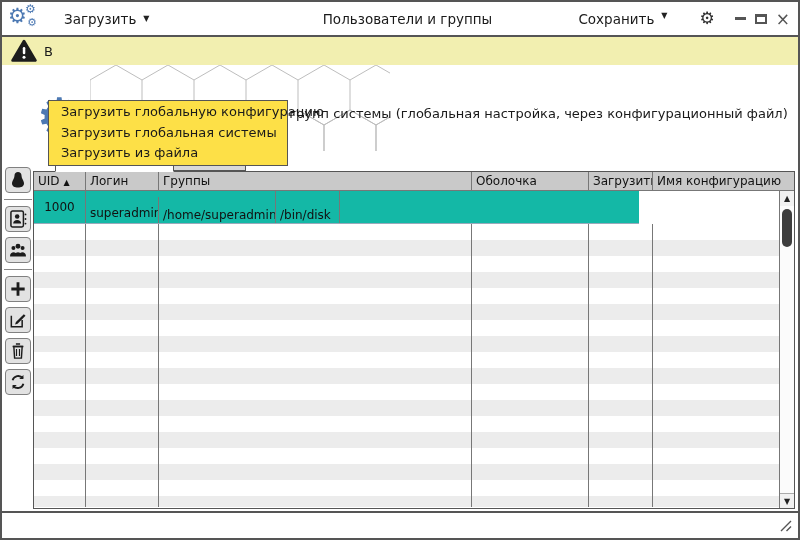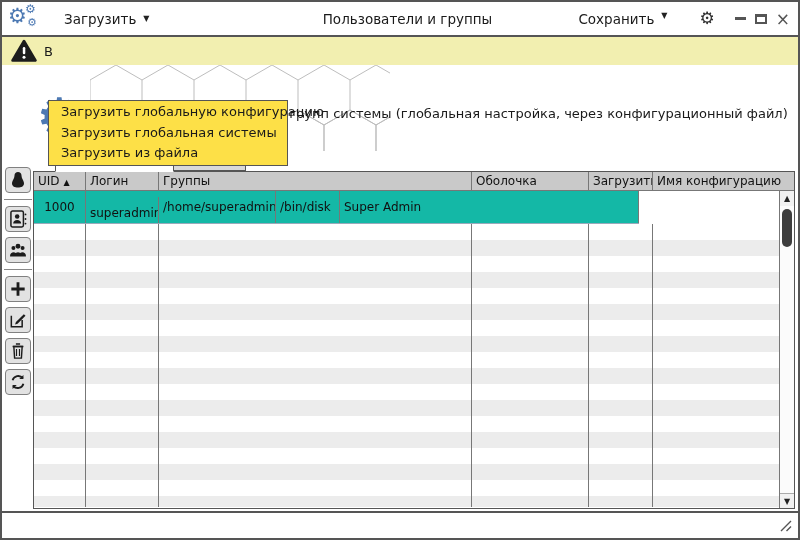--- a/index.html
+++ b/index.html
@@ -49,21 +49,21 @@
   .tablewrap { position:absolute; left:31px; top:106px; width:762px; height:338px; border:1px solid #555; background:#fff; z-index:5; }
   .thead { display:flex; height:19px; background:#c9c9c9; border-bottom:1px solid #777; }
   .th { font-size:12px; color:#111; padding:2px 4px 0; border-right:1px solid #777; overflow:hidden; white-space:nowrap; }
   .sorticon { font-size:8px; }
   .c0{width:52px}.c1{width:73px}.c2{width:313px}.c3{width:117px}.c4{width:64px}.c5{flex:1; border-right:none}
   .trow { display:flex; height:33px; background:#14b8a6; width:605px; border-bottom:1px solid #9ab; }
   .td { font-size:12px; color:#111; padding:2px 4px; border-right:1px solid #777; overflow:hidden; }
   .td.c0 { text-align:center; padding-top:9px; }
   .td.c1 { padding-top:9px;margin-top:6px; }
   .td.c2 { line-height:14px; }
-  .td.c3, .td.c4, .td.c5 { padding-top:9px; }
+  .td.c3, .td.c4, .td.c5 { padding-top:17px; }
   .tbody { position:relative; height:283px; width:745px;
            background:repeating-linear-gradient(to bottom,#fff 0 16px,#ececec 16px 32px); }
   .vsep { position:absolute; top:0; bottom:0; width:1px; background:#777; }
   .vs0{left:51px}.vs1{left:124px}.vs2{left:437px}.vs3{left:554px}.vs4{left:618px}
 
   
   .scrollbar { position:absolute; right:0; top:19px; bottom:0; width:15px; background:#fbfbfb; border-left:1px solid #777; z-index:8; }
   .sb-btn { height:15px; display:flex; align-items:center; justify-content:center; font-size:8px; color:#222; background:#f1f1f1; }
   .sb-btn.down { position:absolute; bottom:0; left:0; right:0; border-top:1px solid #aaa; }
   .sb-thumb { position:absolute; left:2px; right:2px; top:18px; height:38px; background:#3d3d3d; border-radius:6px; }
@@ -155,21 +155,20 @@
         <div class="th c3">Оболочка</div>
         <div class="th c4">Загрузить</div>
         <div class="th c5">Имя конфигурацию</div>
       </div>
 
       <div class="trow">
         <div class="td c0">1000</div>
         <div class="td c1">superadmin</div>
         <div class="td c3">/home/superadmin</div>
         <div class="td c4">/bin/disk</div>
-        <div class="td c5">Super Admin</div>
       </div>
 
       <div class="tbody">
         <div class="vsep vs0"></div>
         <div class="vsep vs1"></div>
         <div class="vsep vs2"></div>
         <div class="vsep vs3"></div>
         <div class="vsep vs4"></div>
       </div>
 

